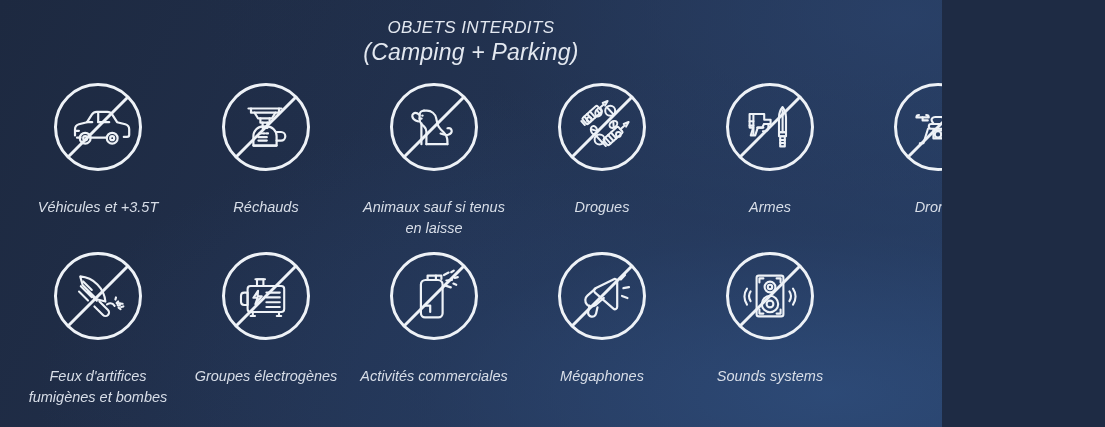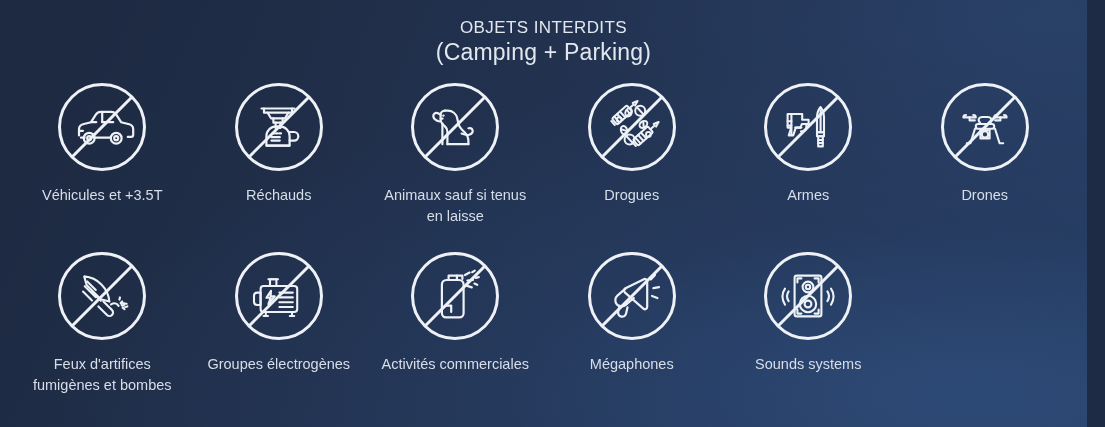--- a/index.html
+++ b/index.html
@@ -8,29 +8,30 @@
   }
   body {
     width: 1105px;
     height: 427px;
     overflow: hidden;
     font-family: "Liberation Sans", sans-serif;
     background: #1e2b44;
   }
   .board {
     position: relative;
-    width: 1087px;
+    width: 942px;
     height: 427px;
     box-sizing: border-box;
     background:
       radial-gradient(ellipse 120% 110% at 88% 92%, rgba(46,76,122,0.85) 0%, rgba(40,64,104,0.45) 35%, rgba(30,43,68,0.0) 70%),
       radial-gradient(ellipse 100% 120% at 96% 4%, rgba(42,66,106,0.75) 0%, rgba(33,49,78,0.30) 45%, rgba(30,43,68,0.0) 75%),
       linear-gradient(115deg, #1d2940 0%, #202e49 30%, #233453 55%, #26395c 78%, #274067 100%);
     color: #dbe1ea;
     overflow: hidden;
+    font-style: italic;
   }
   .header {
     padding-top: 16px;
     text-align: center;
   }
   .title-main {
     font-size: 17px;
     line-height: 24px;
     letter-spacing: 0.4px;
     color: #e3e8f0;
@@ -46,20 +47,21 @@
     display: grid;
     grid-template-columns: repeat(6, 1fr);
     grid-auto-rows: 169px;
     padding: 0 14px;
     box-sizing: border-box;
   }
   .cell {
     display: flex;
     flex-direction: column;
     align-items: center;
+    gap: 12px;
   }
   .icon-wrap {
     width: 92px;
     height: 92px;
     display: block;
   }
   .icon-wrap svg {
     display: block;
     width: 92px;
     height: 92px;

